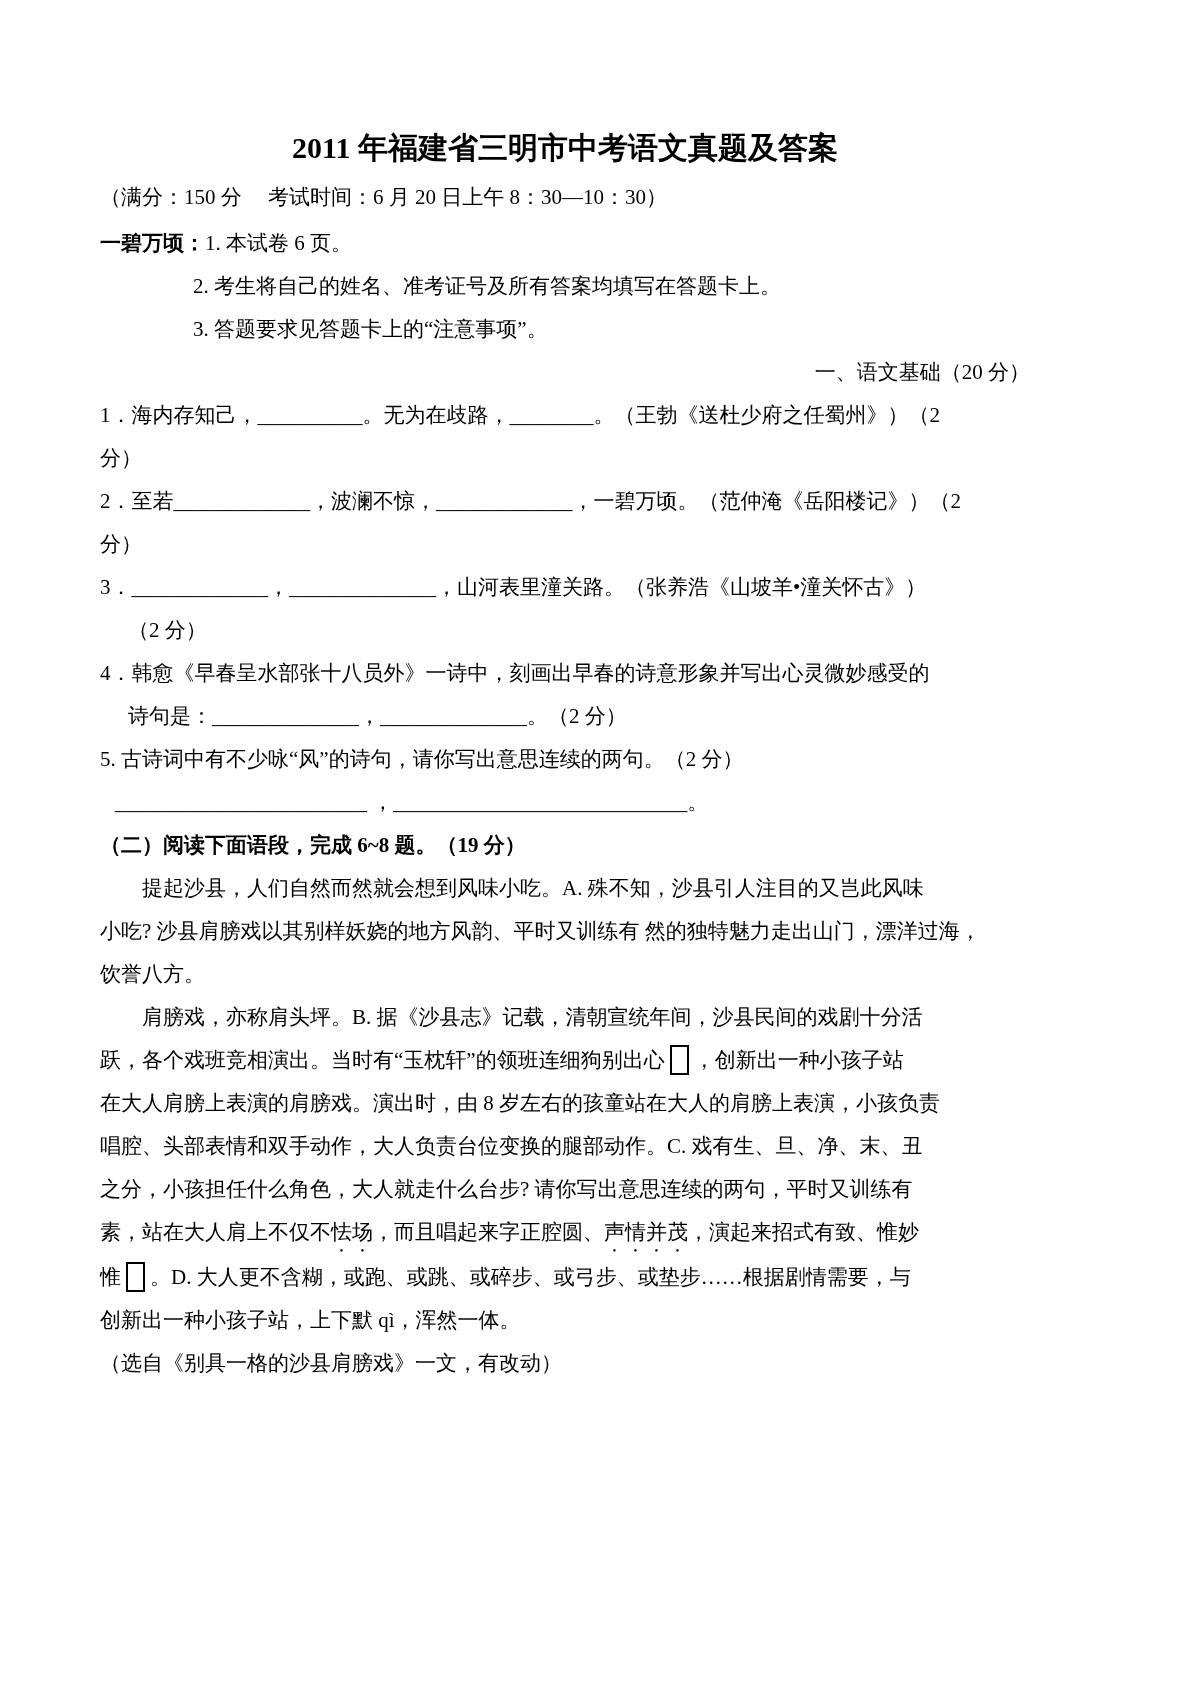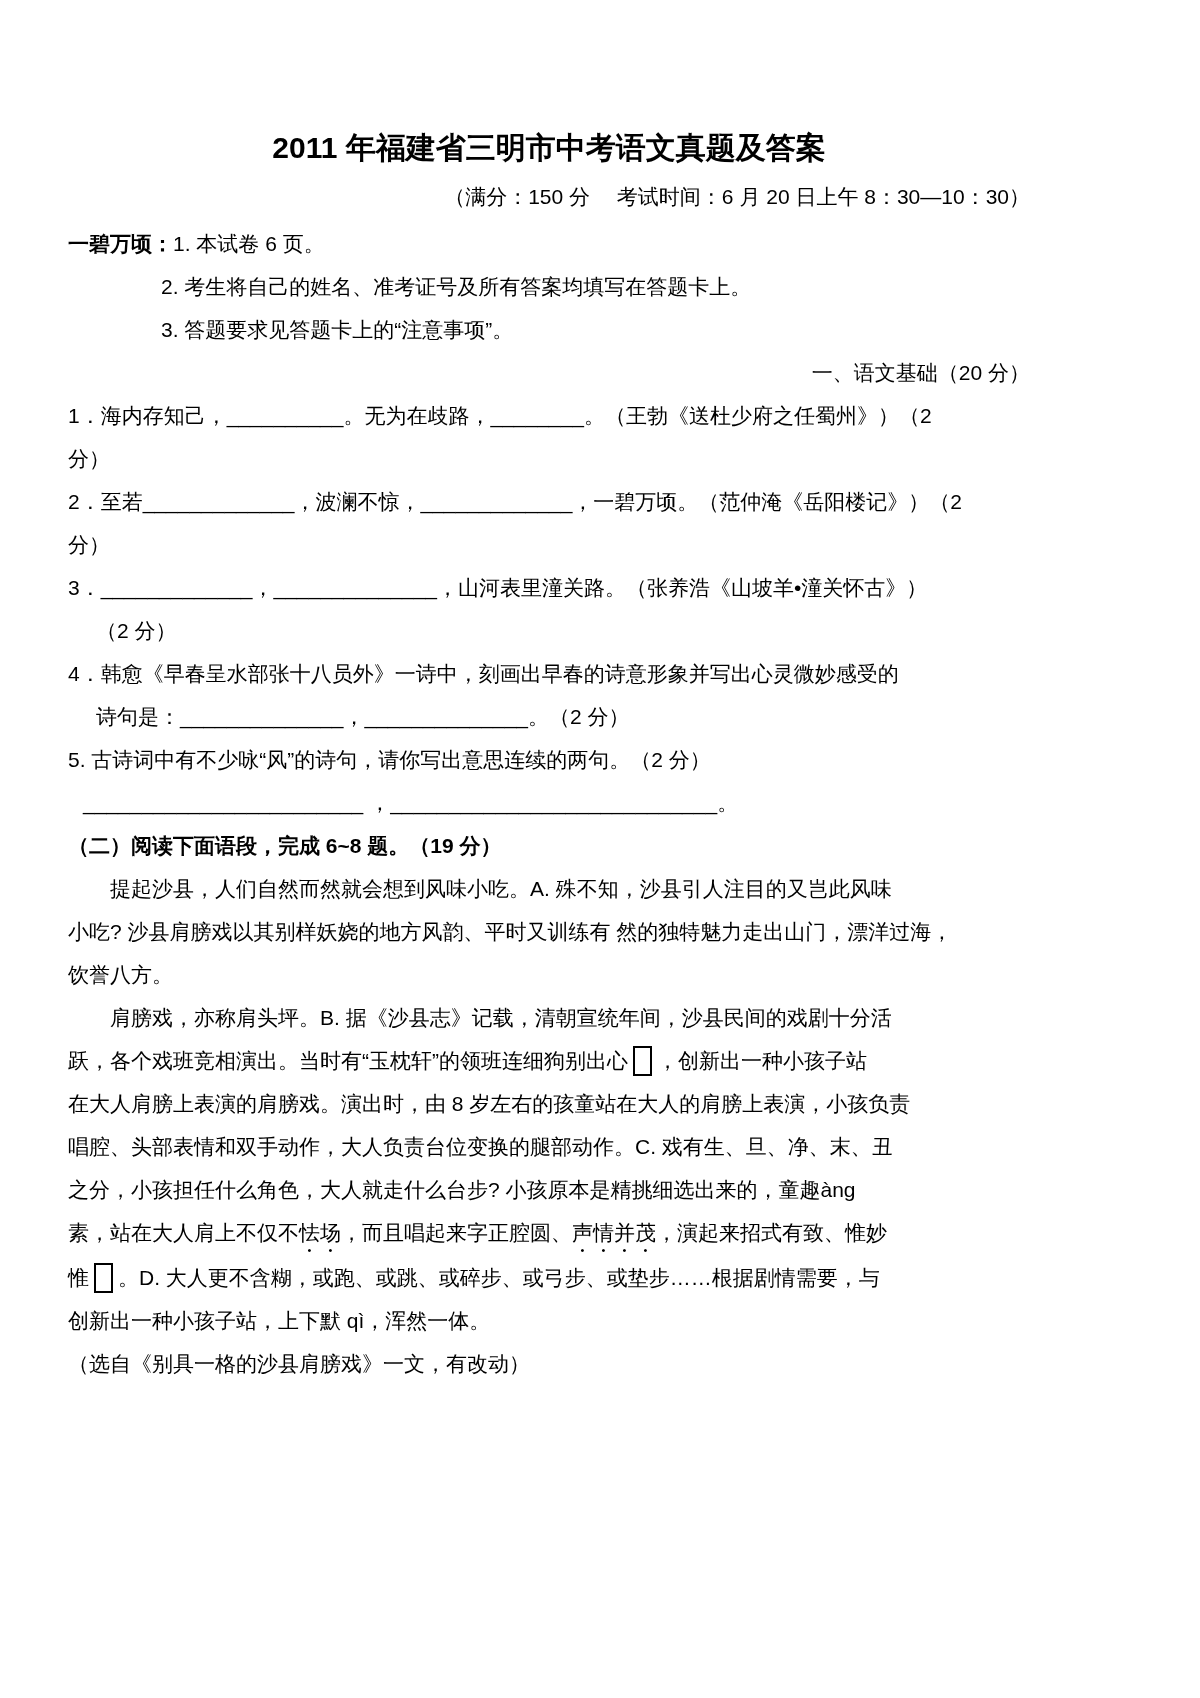--- a/index.html
+++ b/index.html
@@ -3,35 +3,35 @@
 <meta charset="utf-8">
 <style>
   * { box-sizing: border-box; }
   html, body { margin: 0; padding: 0; background: #ffffff; }
   .page {
     position: relative;
     width: 1200px;
     height: 1698px;
     background: #ffffff;
     color: #000000;
-    font-family: Liberation Sans, sans-serif;
+    font-family: Liberation Serif, serif;
     font-size: 21px;
-    padding: 128px 170px 0 68px;
+    padding: 128px 170px 0 100px;
     overflow: hidden;
   }
   .title {
     margin: 0;
     font-size: 30px;
     font-weight: bold;
     text-align: center;
     line-height: 40px;
   }
   .subtitle {
     margin-top: 14px;
-    text-align: right;
+    text-align: left;
     line-height: 30px;
   }
   .line {
     line-height: 43px;
     min-height: 43px;
     white-space: nowrap;
   }
   .first-notice { margin-top: 10px; }
   .notice-cont { padding-left: 93px; }
   .bold { font-weight: bold; }
@@ -89,20 +89,20 @@
   <div class="line bold">（二）阅读下面语段，完成 6~8 题。（19 分）</div>
 
   <div class="line indent-2em">提起沙县，人们自然而然就会想到风味小吃。A. 殊不知，沙县引人注目的又岂此风味</div>
   <div class="line">小吃? 沙县肩膀戏以其别样妖娆的地方风韵、平时又训练有 然的独特魅力走出山门，漂洋过海，</div>
   <div class="line">饮誉八方。</div>
 
   <div class="line indent-2em">肩膀戏，亦称肩头坪。B. 据《沙县志》记载，清朝宣统年间，沙县民间的戏剧十分活</div>
   <div class="line"><span>跃，各个戏班竞相演出。当时有“玉枕轩”的领班连细狗别出心</span><span class="char-box"></span><span>，创新出一种小孩子站</span></div>
   <div class="line">在大人肩膀上表演的肩膀戏。演出时，由 8 岁左右的孩童站在大人的肩膀上表演，小孩负责</div>
   <div class="line">唱腔、头部表情和双手动作，大人负责台位变换的腿部动作。C. 戏有生、旦、净、末、丑</div>
-  <div class="line">之分，小孩担任什么角色，大人就走什么台步? 小孩原本是精挑细选出来的，童趣àng</div>
+  <div class="line">之分，小孩担任什么角色，大人就走什么台步? 请你写出意思连续的两句，平时又训练有</div>
   <div class="line"><span>素，站在大人肩上不仅不</span><span class="emph">怯场</span><span>，而且唱起来字正腔圆、</span><span class="emph">声情并茂</span><span>，演起来招式有致、惟妙</span></div>
   <div class="line"><span>惟</span><span class="char-box"></span><span>。D. 大人更不含糊，或跑、或跳、或碎步、或弓步、或垫步……根据剧情需要，与</span></div>
   <div class="line">创新出一种小孩子站，上下默 qì，浑然一体。</div>
 
   <div class="line attribution">（选自《别具一格的沙县肩膀戏》一文，有改动）</div>
 
 </div>
 
 </body></html>

